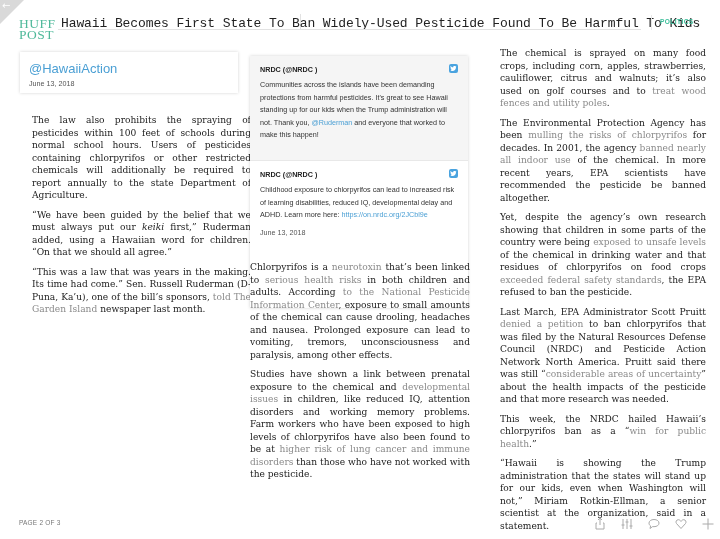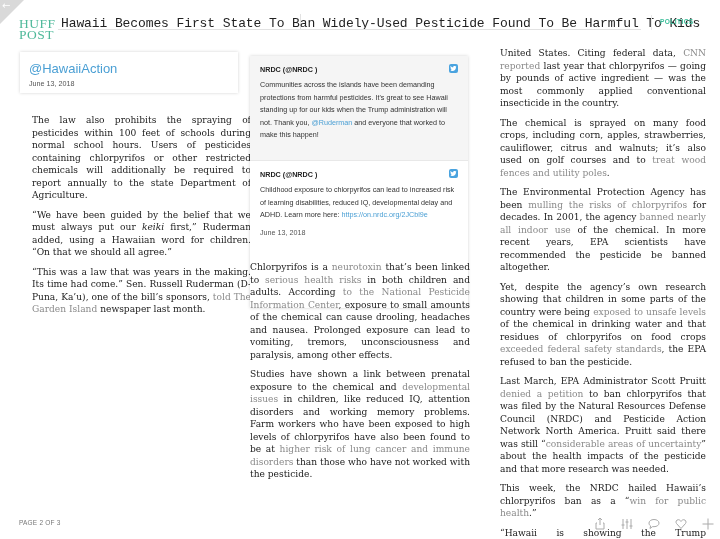--- a/index.html
+++ b/index.html
@@ -105,21 +105,20 @@
     <div class="tw-date">June 13, 2018</div>
   </div>
 </div>
 
 <div class="col col2">
   <p class="body"><span>Chlorpyrifos is a </span><span class="lnk">neurotoxin</span><span> that’s been linked to </span><span class="lnk">serious health risks</span><span> in both children and adults. According </span><span class="lnk">to the National Pesticide Information Center</span><span>, exposure to small amounts of the chemical can cause drooling, headaches and nausea. Prolonged exposure can lead to vomiting, tremors, unconsciousness and paralysis, among other effects.</span></p>
   <p class="body"><span>Studies have shown a link between prenatal exposure to the chemical and </span><span class="lnk">developmental issues</span><span> in children, like reduced IQ, attention disorders and working memory problems. Farm workers who have been exposed to high levels of chlorpyrifos have also been found to be at </span><span class="lnk">higher risk of lung cancer and immune disorders</span><span> than those who have not worked with the pesticide.</span></p>
 </div>
 
 <div class="col col3">
-  <p class="body"><span>United States. Citing federal data, </span><span class="lnk">CNN reported</span><span> last year that chlorpyrifos — going by pounds of active ingredient — was the most commonly applied conventional insecticide in the country.</span></p>
   <p class="body"><span>The chemical is sprayed on many food crops, including corn, apples, strawberries, cauliflower, citrus and walnuts; it’s also used on golf courses and to </span><span class="lnk">treat wood fences and utility poles</span><span>.</span></p>
   <p class="body"><span>The Environmental Protection Agency has been </span><span class="lnk">mulling the risks of chlorpyrifos</span><span> for decades. In 2001, the agency </span><span class="lnk">banned nearly all indoor use</span><span> of the chemical. In more recent years, EPA scientists have recommended the pesticide be banned altogether.</span></p>
   <p class="body"><span>Yet, despite the agency’s own research showing that children in some parts of the country were being </span><span class="lnk">exposed to unsafe levels</span><span> of the chemical in drinking water and that residues of chlorpyrifos on food crops </span><span class="lnk">exceeded federal safety standards</span><span>, the EPA refused to ban the pesticide.</span></p>
   <p class="body"><span>Last March, EPA Administrator Scott Pruitt </span><span class="lnk">denied a petition</span><span> to ban chlorpyrifos that was filed by the Natural Resources Defense Council (NRDC) and Pesticide Action Network North America. Pruitt said there was still “</span><span class="lnk">considerable areas of uncertainty</span><span>” about the health impacts of the pesticide and that more research was needed.</span></p>
   <p class="body"><span>This week, the NRDC hailed Hawaii’s chlorpyrifos ban as a “</span><span class="lnk">win for public health</span><span>.”</span></p>
   <p class="body">“Hawaii is showing the Trump administration that the states will stand up for our kids, even when Washington will not,” Miriam Rotkin-Ellman, a senior scientist at the organization, said in a statement.</p>
 </div>
 
 <div class="footer-page">PAGE 2 OF 3</div>
 <div class="footer-icons">

